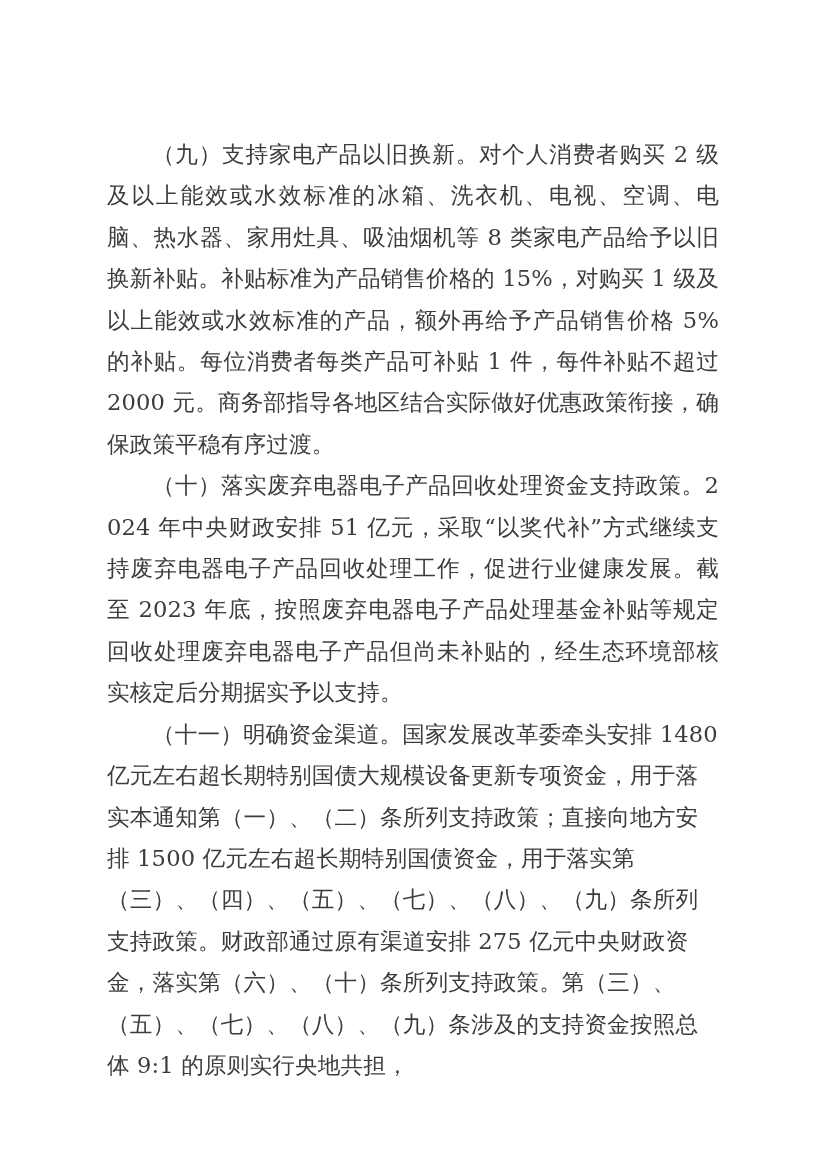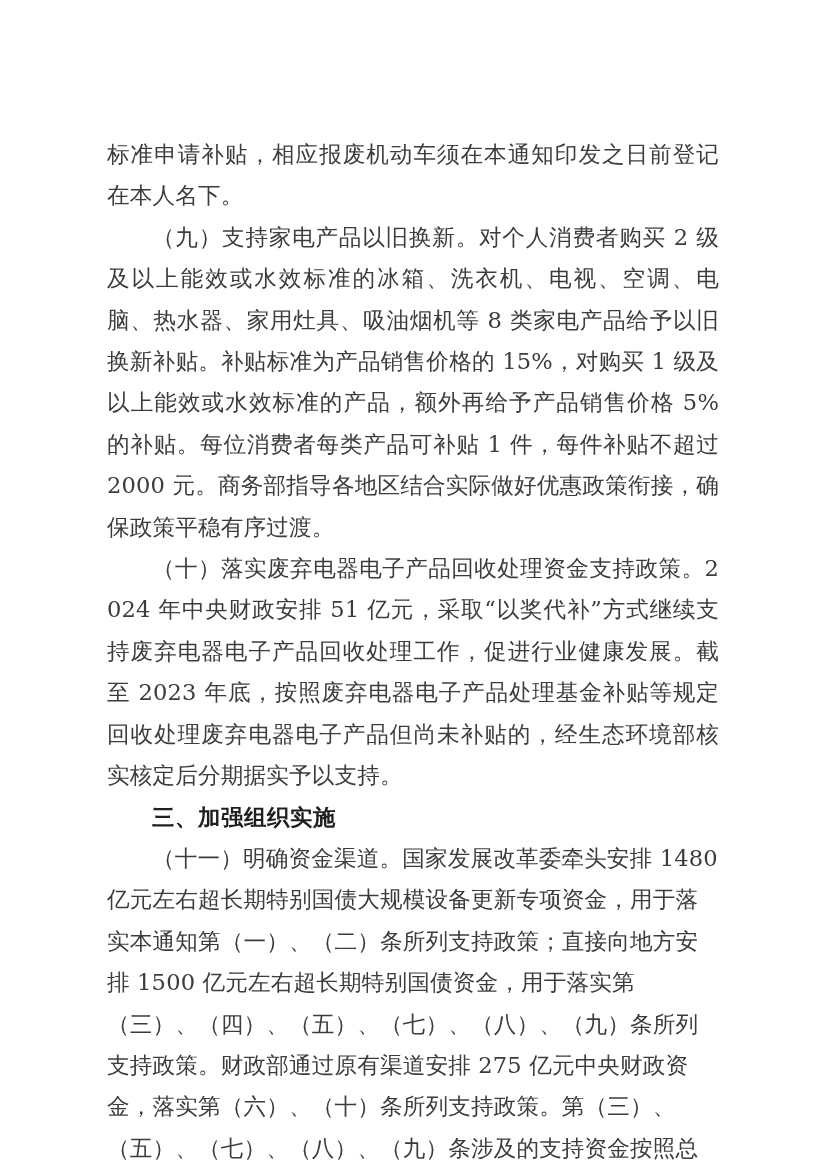--- a/index.html
+++ b/index.html
@@ -64,25 +64,23 @@
     letter-spacing: 0.6px;
   }
 </style>
 </head>
 <body>
 
 <div id="page">
 
   <div id="doc-body">
 
-    <p class="para">标准申请补贴，相应报废机动车须在本通知印发之日前登记在本人名下。</p>
 
     <p class="para indent">（九）支持家电产品以旧换新。对个人消费者购买 2 级及以上能效或水效标准的冰箱、洗衣机、电视、空调、电脑、热水器、家用灶具、吸油烟机等 8 类家电产品给予以旧换新补贴。补贴标准为产品销售价格的 15%，对购买 1 级及以上能效或水效标准的产品，额外再给予产品销售价格 5%的补贴。每位消费者每类产品可补贴 1 件，每件补贴不超过 2000 元。商务部指导各地区结合实际做好优惠政策衔接，确保政策平稳有序过渡。</p>
 
     <p class="para indent">（十）落实废弃电器电子产品回收处理资金支持政策。2024 年中央财政安排 51 亿元，采取“以奖代补”方式继续支持废弃电器电子产品回收处理工作，促进行业健康发展。截至 2023 年底，按照废弃电器电子产品处理基金补贴等规定回收处理废弃电器电子产品但尚未补贴的，经生态环境部核实核定后分期据实予以支持。</p>
 
-    <h2 class="section-heading">三、加强组织实施</h2>
 
     <p class="para indent">（十一）明确资金渠道。国家发展改革委牵头安排 1480 亿元左右超长期特别国债大规模设备更新专项资金，用于落实本通知第（一）、（二）条所列支持政策；直接向地方安排 1500 亿元左右超长期特别国债资金，用于落实第（三）、（四）、（五）、（七）、（八）、（九）条所列支持政策。财政部通过原有渠道安排 275 亿元中央财政资金，落实第（六）、（十）条所列支持政策。第（三）、（五）、（七）、（八）、（九）条涉及的支持资金按照总体 9:1 的原则实行央地共担，</p>
 
   </div>
 
 </div>
 
 </body></html>

